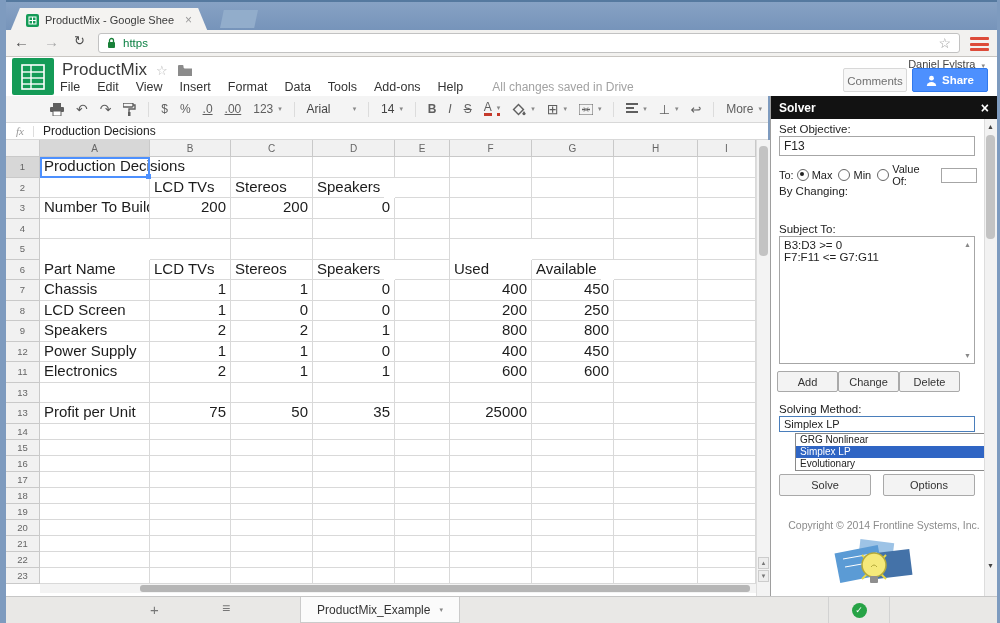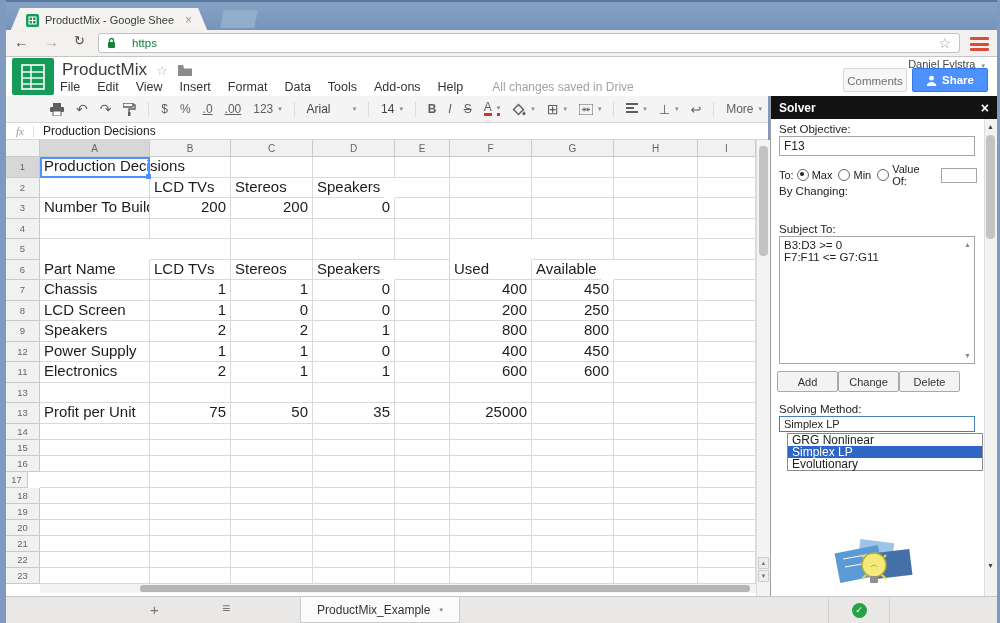--- a/index.html
+++ b/index.html
@@ -13,21 +13,21 @@
        clip-path:polygon(0 100%,5% 0,95% 0,100% 100%);display:flex;align-items:center;padding:0 16px;box-sizing:border-box}
   #tab-title{font-size:11px;color:#3b3b3b;margin-left:6px;white-space:nowrap;overflow:hidden;flex:1}
   #tab-close{color:#999;font-size:12px;margin-left:4px;line-height:10px}
   #newtab-btn{position:absolute;left:220px;top:8px;width:38px;height:18px;background:#92adcb;
        clip-path:polygon(10% 0,100% 0,90% 100%,0 100%)}
   #navbar{position:absolute;left:0;top:30px;width:1000px;height:27px;background:#f2f1ef;border-bottom:1px solid #c8c5c1;box-sizing:border-box}
   .navico{position:absolute;top:3px;font-size:15px;color:#4d4d4d}
   #fwd-icon{color:#a8a8a8}
   #urlbox{position:absolute;left:98px;top:3px;width:862px;height:20px;background:#fff;border:1px solid #c2c2c2;
           border-radius:3px;display:flex;align-items:center;padding:0 8px;box-sizing:border-box;font-size:11.5px}
-  #url-scheme{color:#0b8043;margin-left:16px}
+  #url-scheme{color:#0b8043;margin-left:7px}
   #url-rest{color:#666;white-space:nowrap;overflow:hidden}
   #star-icon{margin-left:auto;color:#9b9b9b;font-size:14px}
   #menu-btn{position:absolute;left:970px;top:7px;width:19px;height:14px}
   #menu-btn div{height:3px;background:#dd4b39;margin-bottom:2.5px;border-radius:1px}
 
   
   #doc-header{position:absolute;left:6px;top:57px;width:991px;height:39px;background:#fff}
   #sheets-logo{position:absolute;left:6px;top:1px;width:42px;height:37px;background:#149b57;border-radius:2px}
   #doc-title{position:absolute;left:56px;top:3px;font-size:17px;color:#3c3c3c}
   #title-star{position:absolute;left:150px;top:6px;color:#b7b7b7;font-size:13px}
@@ -91,21 +91,21 @@
   .radio.on:after{content:"";position:absolute;left:2px;top:2px;width:4px;height:4px;border-radius:50%;background:#222}
   #valueof-input{width:36px;height:15px;border:1px solid #a6a6a6;box-sizing:border-box;flex:none}
   #s-listbox{position:absolute;left:8px;top:117px;width:196px;height:128px;border:1px solid #a6a6a6;box-sizing:border-box;
              padding:2px 4px;font-size:11.5px}
   .lb-arrow{position:absolute;right:3px;font-size:7px;color:#888}
   .s-btnrow{position:absolute;display:flex}
   .s-btn{background:#f3f3f3;border:1px solid #a9a9a9;border-radius:2px;font-size:11px;color:#333;
          display:flex;align-items:center;justify-content:center;box-sizing:border-box}
   #s-select{position:absolute;left:8px;top:297px;width:196px;height:16px;border:1px solid #4a7ebb;box-sizing:border-box;
             font-size:11px;padding:1px 4px;background:#fff}
-  #s-droplist{position:absolute;left:16px;top:314px;width:196px;border:1px solid #8a8a8a;background:#fff;font-size:12px;box-sizing:border-box}
+  #s-droplist{position:absolute;left:24px;top:314px;width:196px;border:1px solid #8a8a8a;background:#fff;font-size:10px;box-sizing:border-box}
   .drop-item{height:12px;line-height:12px;padding:0 4px}
   .drop-item.on{background:#2f65c4;color:#fff}
   #s-copy{position:absolute;top:400px;width:100%;text-align:center;font-size:10.5px;color:#8b8b8b}
   #s-logo{position:absolute;left:58px;top:418px}
   #s-scroll{position:absolute;right:0;top:0;width:13px;height:477px;background:#f2f2f2;border-left:1px solid #ddd;box-sizing:border-box}
   #s-scroll .vthumb{left:1px;top:16px;width:9px;height:104px}
   .s-arrow{position:absolute;left:2px;font-size:7px;color:#444}
 
   
   #statusbar{position:absolute;left:6px;top:596px;width:991px;height:27px;background:#e9e8e6;border-top:1px solid #c6c6c6;box-sizing:border-box}
@@ -442,21 +442,21 @@
     <div class="ghead" style="left: 0px; top: 315.5px; width: 34px; height: 16px; font-size: 9.5px;">16</div>
     <div class="gcell" style="left: 34px; top: 315.5px; width: 110px; height: 16px; line-height: 14px;"></div>
     <div class="gcell" style="left: 144px; top: 315.5px; width: 81px; height: 16px; line-height: 14px;"></div>
     <div class="gcell" style="left: 225px; top: 315.5px; width: 82px; height: 16px; line-height: 14px;"></div>
     <div class="gcell" style="left: 307px; top: 315.5px; width: 82px; height: 16px; line-height: 14px;"></div>
     <div class="gcell" style="left: 389px; top: 315.5px; width: 55px; height: 16px; line-height: 14px;"></div>
     <div class="gcell" style="left: 444px; top: 315.5px; width: 82px; height: 16px; line-height: 14px;"></div>
     <div class="gcell" style="left: 526px; top: 315.5px; width: 82px; height: 16px; line-height: 14px;"></div>
     <div class="gcell" style="left: 608px; top: 315.5px; width: 84px; height: 16px; line-height: 14px;"></div>
     <div class="gcell" style="left: 692px; top: 315.5px; width: 58px; height: 16px; line-height: 14px;"></div>
-    <div class="ghead" style="left: 0px; top: 331.5px; width: 22px; height: 16px; font-size: 9.5px;">17</div>
+    <div class="ghead" style="left: 0px; top: 331.5px; width: 34px; height: 16px; font-size: 9.5px;">17</div>
     <div class="gcell" style="left: 34px; top: 331.5px; width: 110px; height: 16px; line-height: 14px;"></div>
     <div class="gcell" style="left: 144px; top: 331.5px; width: 81px; height: 16px; line-height: 14px;"></div>
     <div class="gcell" style="left: 225px; top: 331.5px; width: 82px; height: 16px; line-height: 14px;"></div>
     <div class="gcell" style="left: 307px; top: 331.5px; width: 82px; height: 16px; line-height: 14px;"></div>
     <div class="gcell" style="left: 389px; top: 331.5px; width: 55px; height: 16px; line-height: 14px;"></div>
     <div class="gcell" style="left: 444px; top: 331.5px; width: 82px; height: 16px; line-height: 14px;"></div>
     <div class="gcell" style="left: 526px; top: 331.5px; width: 82px; height: 16px; line-height: 14px;"></div>
     <div class="gcell" style="left: 608px; top: 331.5px; width: 84px; height: 16px; line-height: 14px;"></div>
     <div class="gcell" style="left: 692px; top: 331.5px; width: 58px; height: 16px; line-height: 14px;"></div>
     <div class="ghead" style="left: 0px; top: 347.5px; width: 34px; height: 16px; font-size: 9.5px;">18</div>
@@ -561,20 +561,25 @@
         <div class="s-btn" style="width: 61px; height: 21px;">Change</div>
         <div class="s-btn" style="width: 61px; height: 21px;">Delete</div>
       </div>
     <span class="s-label" style="top:284px">Solving Method:</span>
     <div id="s-select">Simplex LP</div>
     <div id="s-droplist">
         <div class="drop-item">GRG Nonlinear</div>
         <div class="drop-item on">Simplex LP</div>
         <div class="drop-item">Evolutionary</div>
       </div>
+    <div class="s-btnrow" style="left:8px;top:355px;gap:12px">
+      <div class="s-btn" style="width:92px;height:22px">Solve</div>
+      <div class="s-btn" style="width:92px;height:22px">Options</div>
+    </div>
+    <div id="s-copy">Copyright © 2014 Frontline Systems, Inc.</div>
     <svg id="s-logo" width="92" height="56">
       <rect x="30" y="4" width="34" height="22" fill="#9dc3e6" transform="rotate(7 47 15)"></rect>
       <rect x="46" y="14" width="36" height="26" fill="#4472a8" transform="rotate(-7 64 27)"></rect>
       <rect x="8" y="12" width="44" height="30" fill="#5b9bd5" transform="rotate(-11 30 27)"></rect>
       <line x1="14" y1="22" x2="48" y2="16" stroke="#fff" stroke-width="1"></line>
       <line x1="16" y1="30" x2="50" y2="24" stroke="#fff" stroke-width="1"></line>
       <g>
         <line x1="33" y1="18" x2="57" y2="42" stroke="#e8d84a" stroke-width="2"></line>
         <line x1="57" y1="18" x2="33" y2="42" stroke="#e8d84a" stroke-width="2"></line>
         <circle cx="45" cy="28" r="12" fill="#f5e97a" stroke="#b3a839" stroke-width="1.5"></circle>

